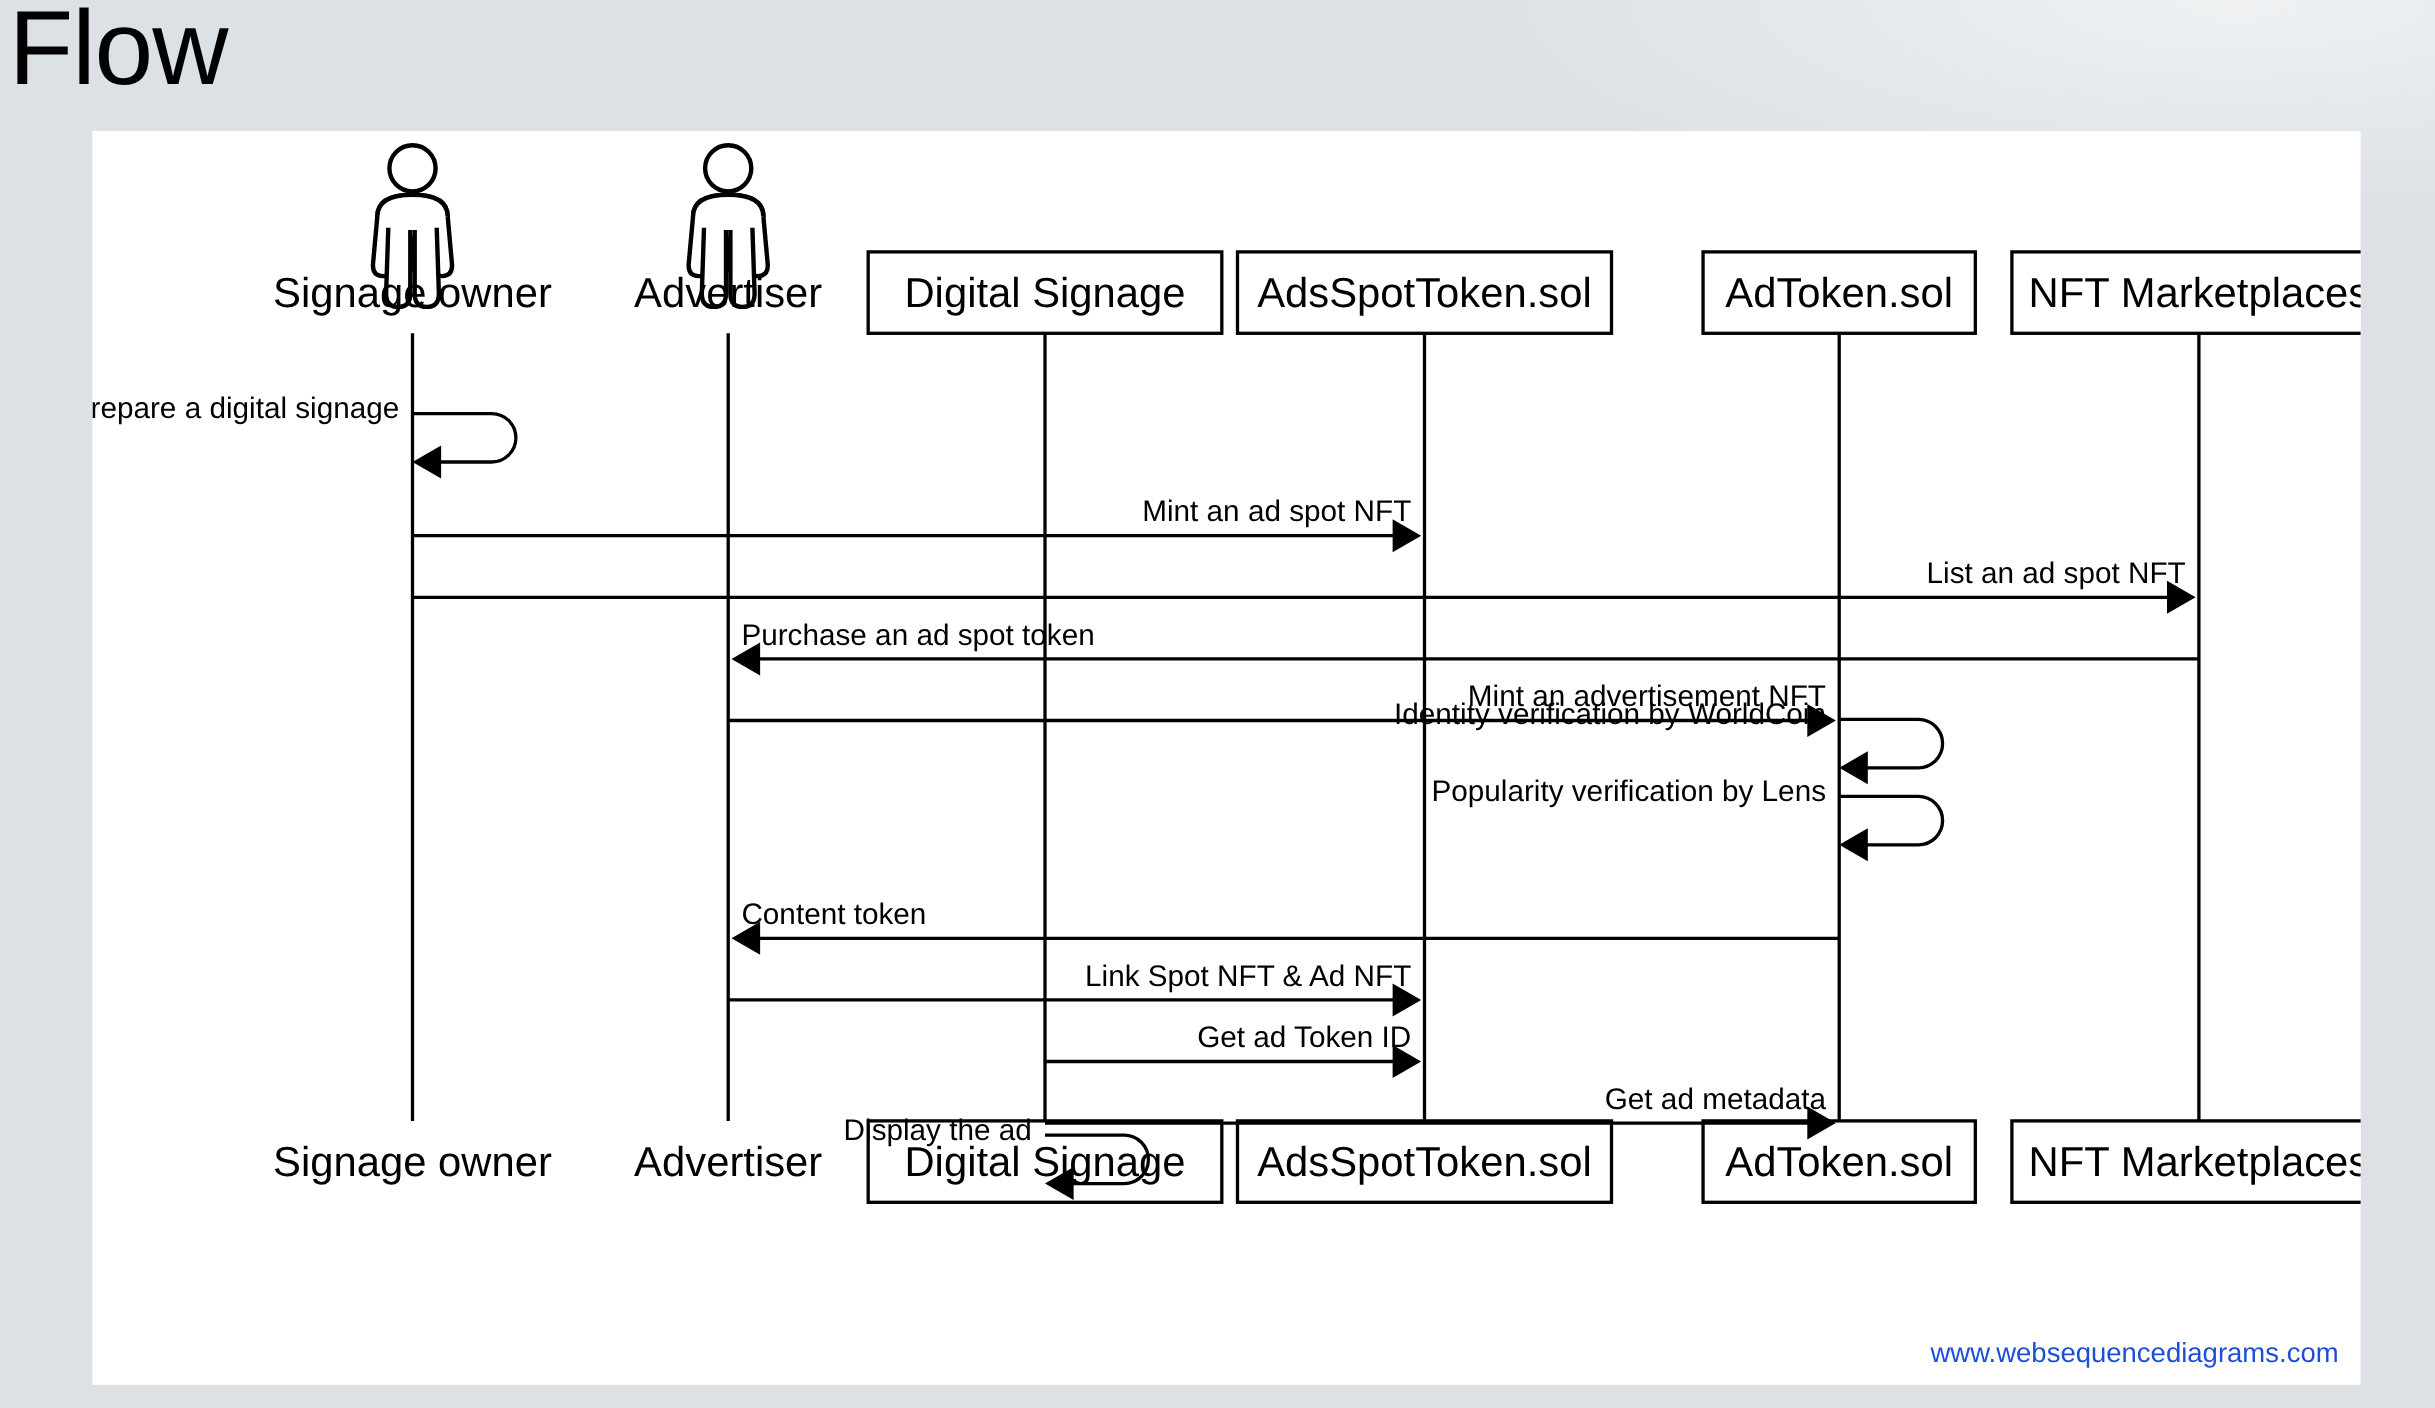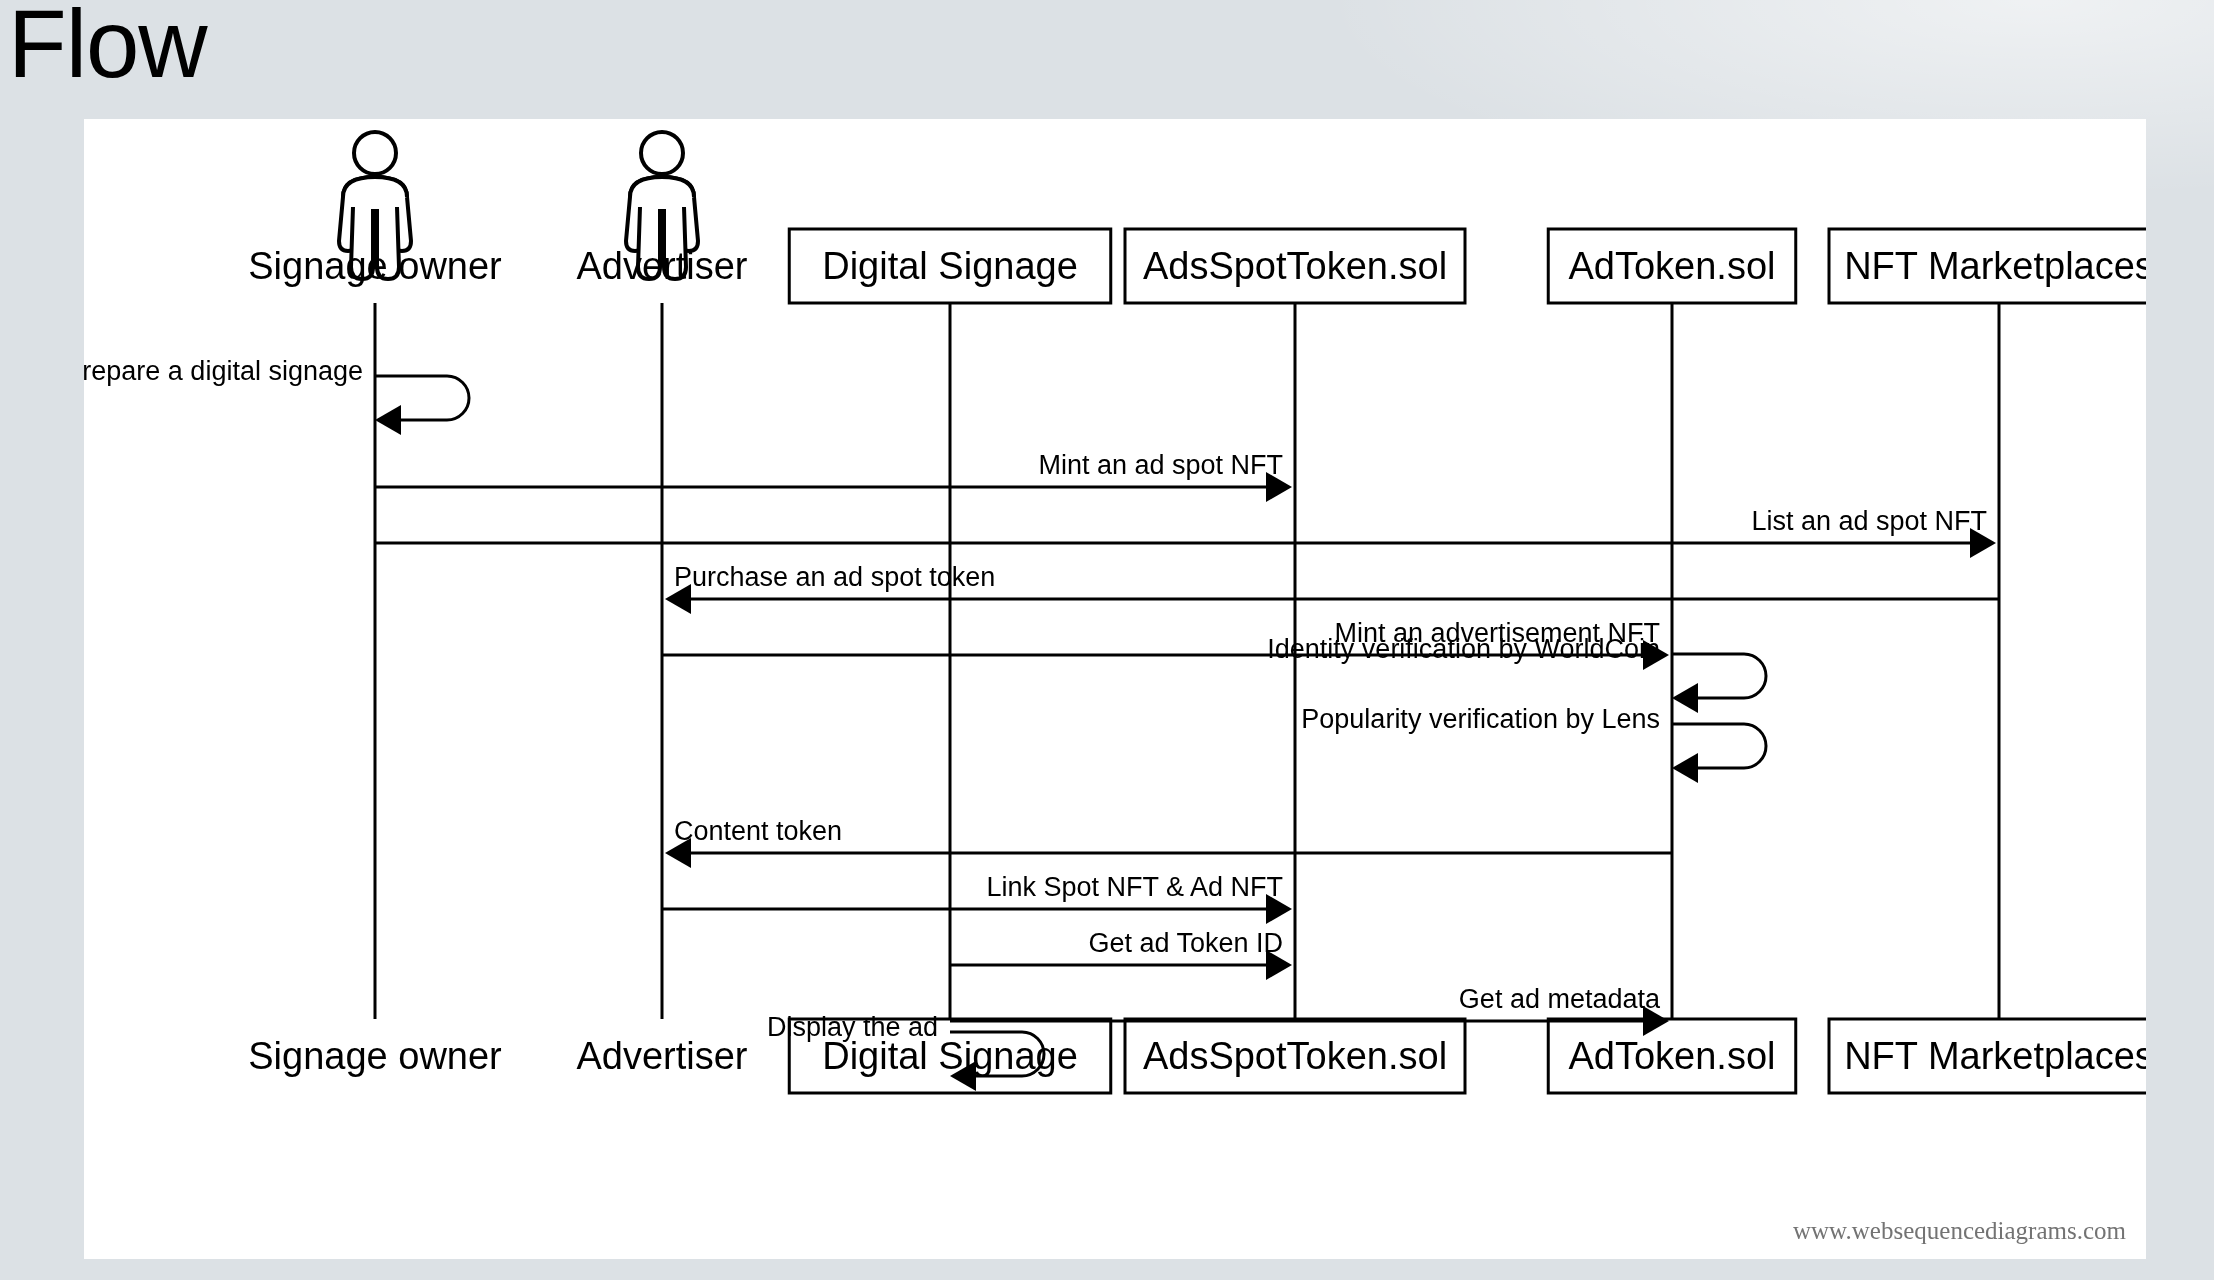--- a/index.html
+++ b/index.html
@@ -55,23 +55,22 @@
     top: 0;
     width: 2062px;
     height: 1140px;
     display: block;
   }
   .wm {
     position: absolute;
     right: 20px;
     bottom: 14px;
     font-size: 25px;
-    color: #737373;
+    color: #1d4ed8;
     white-space: nowrap;
-    font-family: Liberation Serif, serif;
   }
 </style>
 </head>
 <body>
 
 <div id="slide">
 
   <div id="bg-wash"></div>
 
   <div id="slide-title">Flow</div>

